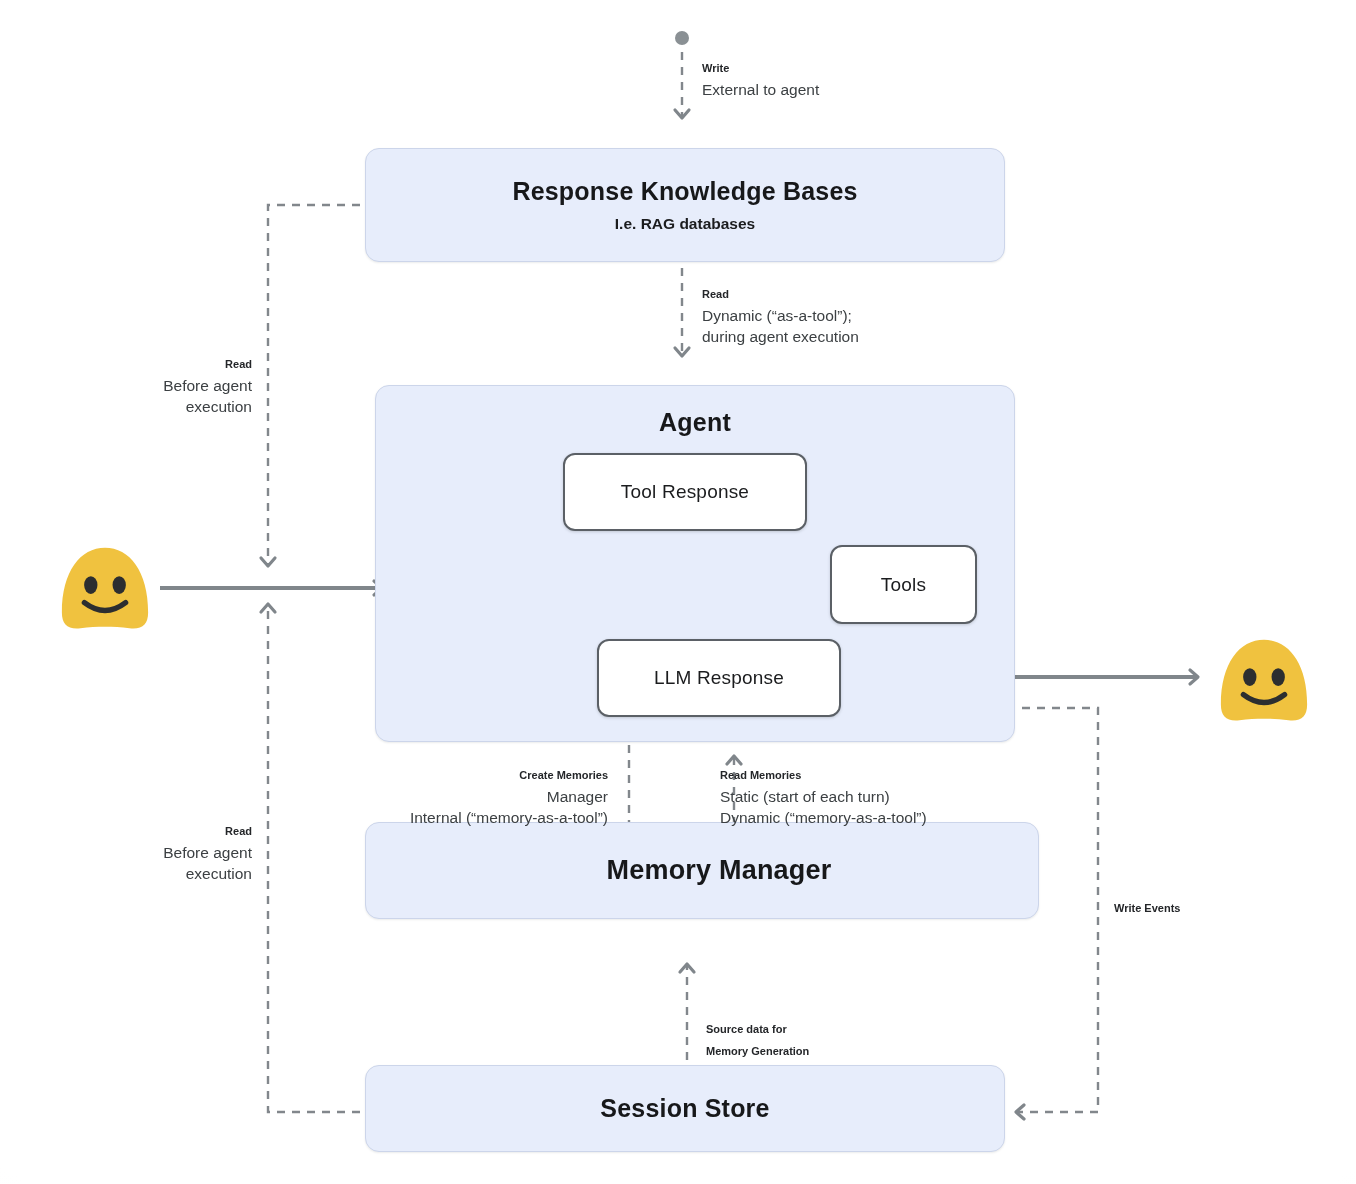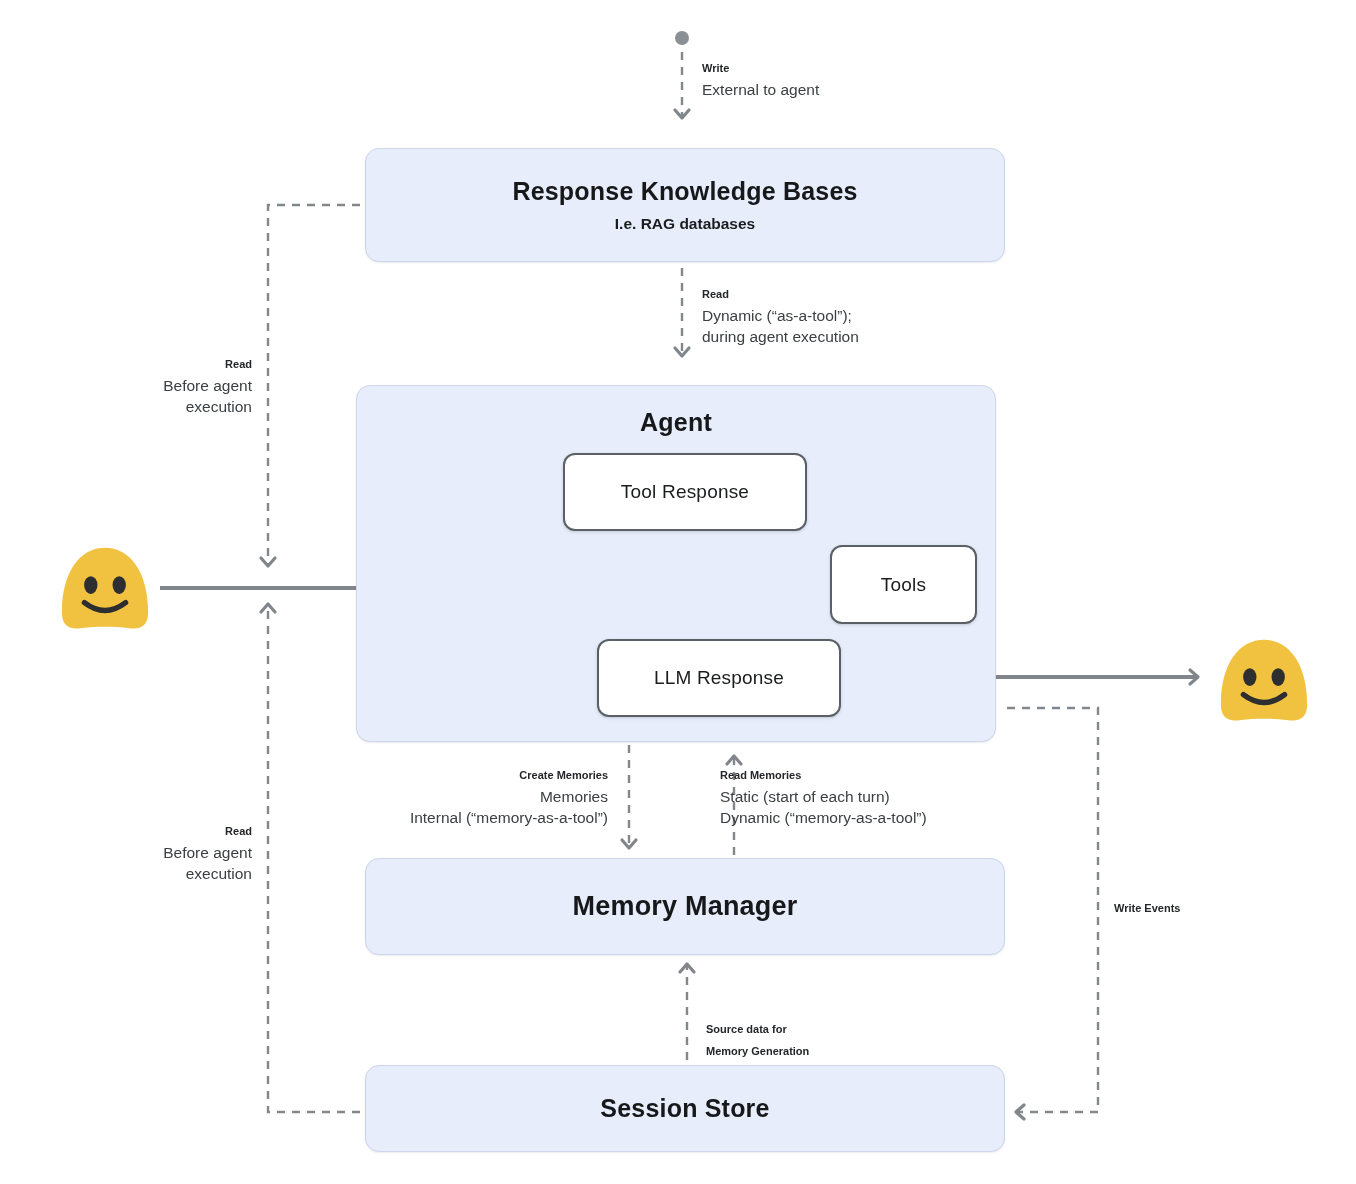--- a/index.html
+++ b/index.html
@@ -71,35 +71,35 @@
     <path d="M687,1060 L687,964" fill="none" stroke="#82878c" stroke-width="2.4" stroke-dasharray="8 7" marker-end="url(#chev)"></path>
 
     <path d="M1007,708 L1098,708 L1098,1112 L1016,1112" fill="none" stroke="#82878c" stroke-width="2.4" stroke-dasharray="8 7" marker-end="url(#chev)"></path>
   </svg>
 
   <div class="node node-center" style="left:365px;top:148px;width:638px;height:112px;">
     <div class="node-title">Response Knowledge Bases</div>
     <div class="node-sub">I.e. RAG databases</div>
   </div>
 
-  <div class="node" style="left:356px;top:385px;width:638px;height:355px;">
+  <div class="node" style="left:375px;top:385px;width:638px;height:355px;">
     <div class="agent-title">Agent</div>
   </div>
 
   <div class="chip" style="left:563px;top:453px;width:240px;height:74px;">
     <span>Tool Response</span>
   </div>
   <div class="chip" style="left:830px;top:545px;width:143px;height:75px;">
     <span>Tools</span>
   </div>
   <div class="chip" style="left:563px;top:639px;width:240px;height:74px;margin-left:34px;">
     <span>LLM Response</span>
   </div>
 
-  <div class="node node-center" style="left:365px;top:858px;width:638px;height:95px;">
+  <div class="node node-center" style="left:365px;top:822px;width:638px;height:95px;padding-left:34px;">
     <div class="node-title xl">Memory Manager</div>
   </div>
 
   <div class="node node-center" style="left:365px;top:1065px;width:638px;height:85px;">
     <div class="node-title">Session Store</div>
   </div>
 
   <div class="ann" style="left:702px;top:57px;">
     <div class="t">Write</div>
     <div class="l">External to agent</div>
@@ -118,21 +118,21 @@
   </div>
 
   <div class="ann right" style="left:100px;top:820px;width:152px;">
     <div class="t">Read</div>
     <div class="l">Before agent</div>
     <div class="l">execution</div>
   </div>
 
   <div class="ann right" style="left:360px;top:764px;width:248px;">
     <div class="t">Create Memories</div>
-    <div class="l">Memories</div>
+    <div class="l">Manager</div>
     <div class="l">Internal (“memory-as-a-tool”)</div>
   </div>
 
   <div class="ann" style="left:720px;top:764px;">
     <div class="t">Read Memories</div>
     <div class="l">Static (start of each turn)</div>
     <div class="l">Dynamic (“memory-as-a-tool”)</div>
   </div>
 
   <div class="ann" style="left:706px;top:1018px;">

